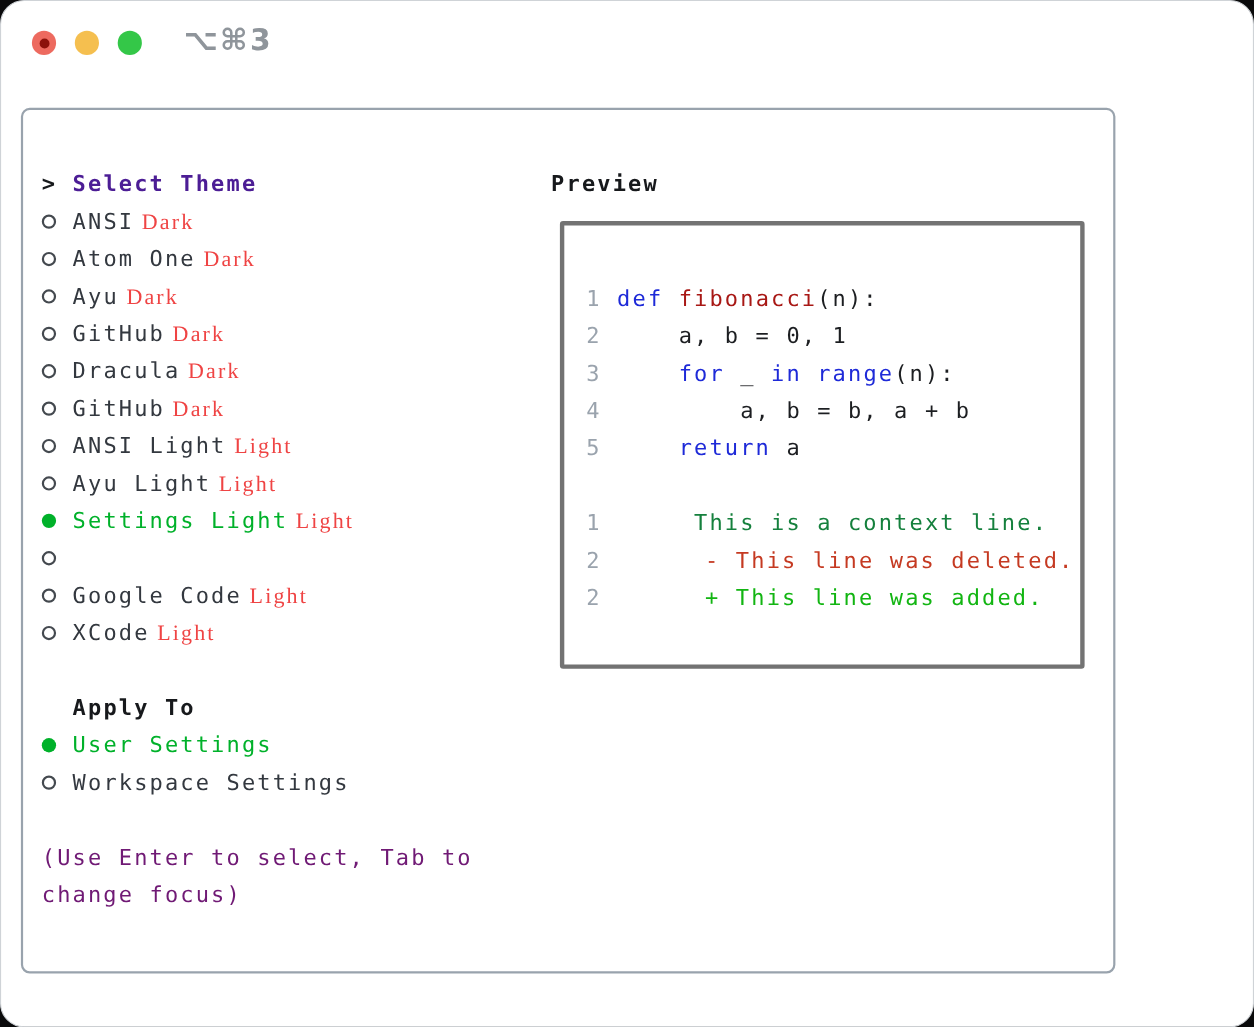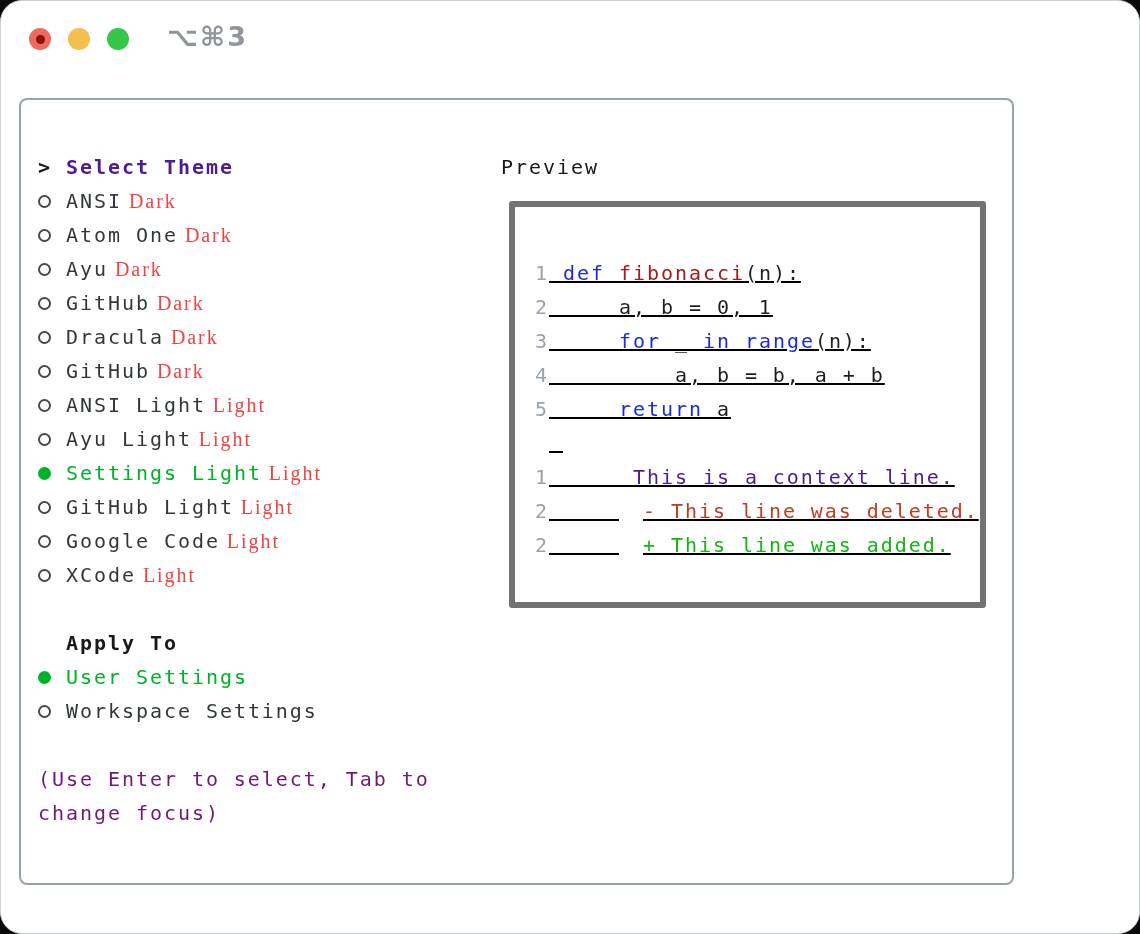--- a/index.html
+++ b/index.html
@@ -32,31 +32,31 @@
   .radio{width:13px;height:13px;border-radius:50%;box-sizing:border-box;
          border:2px solid #44494f;margin-right:15px;flex:0 0 auto;}
   .radio.selected{border:none;background:#00b12a;}
   .label{white-space:pre;}
   .variant{color:#ef4444;font-family:Liberation Serif, serif;}
   .selected-label .name{color:#00b12a;}
   .apply-header{padding-left:28px;font-weight:700;color:#17191c;}
   .hint{color:#701a75;line-height:34px;white-space:pre;}
   
   .preview-title{position:absolute;left:500px;top:149px;height:34px;line-height:34px;
-                 font-size:20px;font-weight:400;color:#17191c;letter-spacing:1.95px;text-align:right;}
+                 font-size:20px;font-weight:700;color:#17191c;letter-spacing:1.95px;text-align:right;}
   .preview-box{position:absolute;left:508px;top:200px;width:477px;height:407px;
-               border:6px solid #737373;border-radius:3px;box-sizing:border-box;
-               padding:49px 0 0 20px;overflow:hidden;text-decoration:underline;}
+               border:4px solid #737373;border-radius:3px;box-sizing:border-box;
+               padding:49px 0 0 20px;overflow:hidden;}
   .pline{height:34px;line-height:34px;font-size:20px;letter-spacing:1.95px;
          white-space:pre;color:#1c1e21;}
   .ln{display:inline-block;width:14px;color:#9aa3ad;}
   .tok-plain{color:#1c1e21;}
   .tok-keyword{color:#1e2ad8;}
   .tok-function{color:#a81815;}
-  .tok-context{color:#4c1d95;}
+  .tok-context{color:#15803d;}
   .tok-deleted{color:#c53a22;margin-left:24px;}
   .tok-added{color:#12b512;margin-left:24px;}
 </style>
 </head>
 <body>
 
 <div class="window">
 
   <div class="titlebar">
     <div class="lights">
@@ -78,21 +78,21 @@
     <div id="theme-list">
         <div class="row"><span class="radio"></span><span class="label"><span class="name">ANSI</span><span class="variant"> Dark</span></span></div>
         <div class="row"><span class="radio"></span><span class="label"><span class="name">Atom One</span><span class="variant"> Dark</span></span></div>
         <div class="row"><span class="radio"></span><span class="label"><span class="name">Ayu</span><span class="variant"> Dark</span></span></div>
         <div class="row"><span class="radio"></span><span class="label"><span class="name">GitHub</span><span class="variant"> Dark</span></span></div>
         <div class="row"><span class="radio"></span><span class="label"><span class="name">Dracula</span><span class="variant"> Dark</span></span></div>
         <div class="row"><span class="radio"></span><span class="label"><span class="name">GitHub</span><span class="variant"> Dark</span></span></div>
         <div class="row"><span class="radio"></span><span class="label"><span class="name">ANSI Light</span><span class="variant"> Light</span></span></div>
         <div class="row"><span class="radio"></span><span class="label"><span class="name">Ayu Light</span><span class="variant"> Light</span></span></div>
         <div class="row"><span class="radio selected"></span><span class="label selected-label"><span class="name">Settings Light</span><span class="variant"> Light</span></span></div>
-        <div class="row"><span class="radio"></span><span class="label"><span class="name">GitHub Light</span><span class="variant"> Light</span></span></div>
+        <div class="row"><span class="radio"></span></div>
         <div class="row"><span class="radio"></span><span class="label"><span class="name">Google Code</span><span class="variant"> Light</span></span></div>
         <div class="row"><span class="radio"></span><span class="label"><span class="name">XCode</span><span class="variant"> Light</span></span></div>
       </div>
     <div class="spacer"></div>
     <div class="row apply-header">Apply To</div>
     <div id="apply-list">
         <div class="row"><span class="radio selected"></span><span class="label selected-label"><span class="name">User Settings</span></span></div>
         <div class="row"><span class="radio"></span><span class="label"><span class="name">Workspace Settings</span></span></div>
       </div>
     <div class="spacer"></div>

